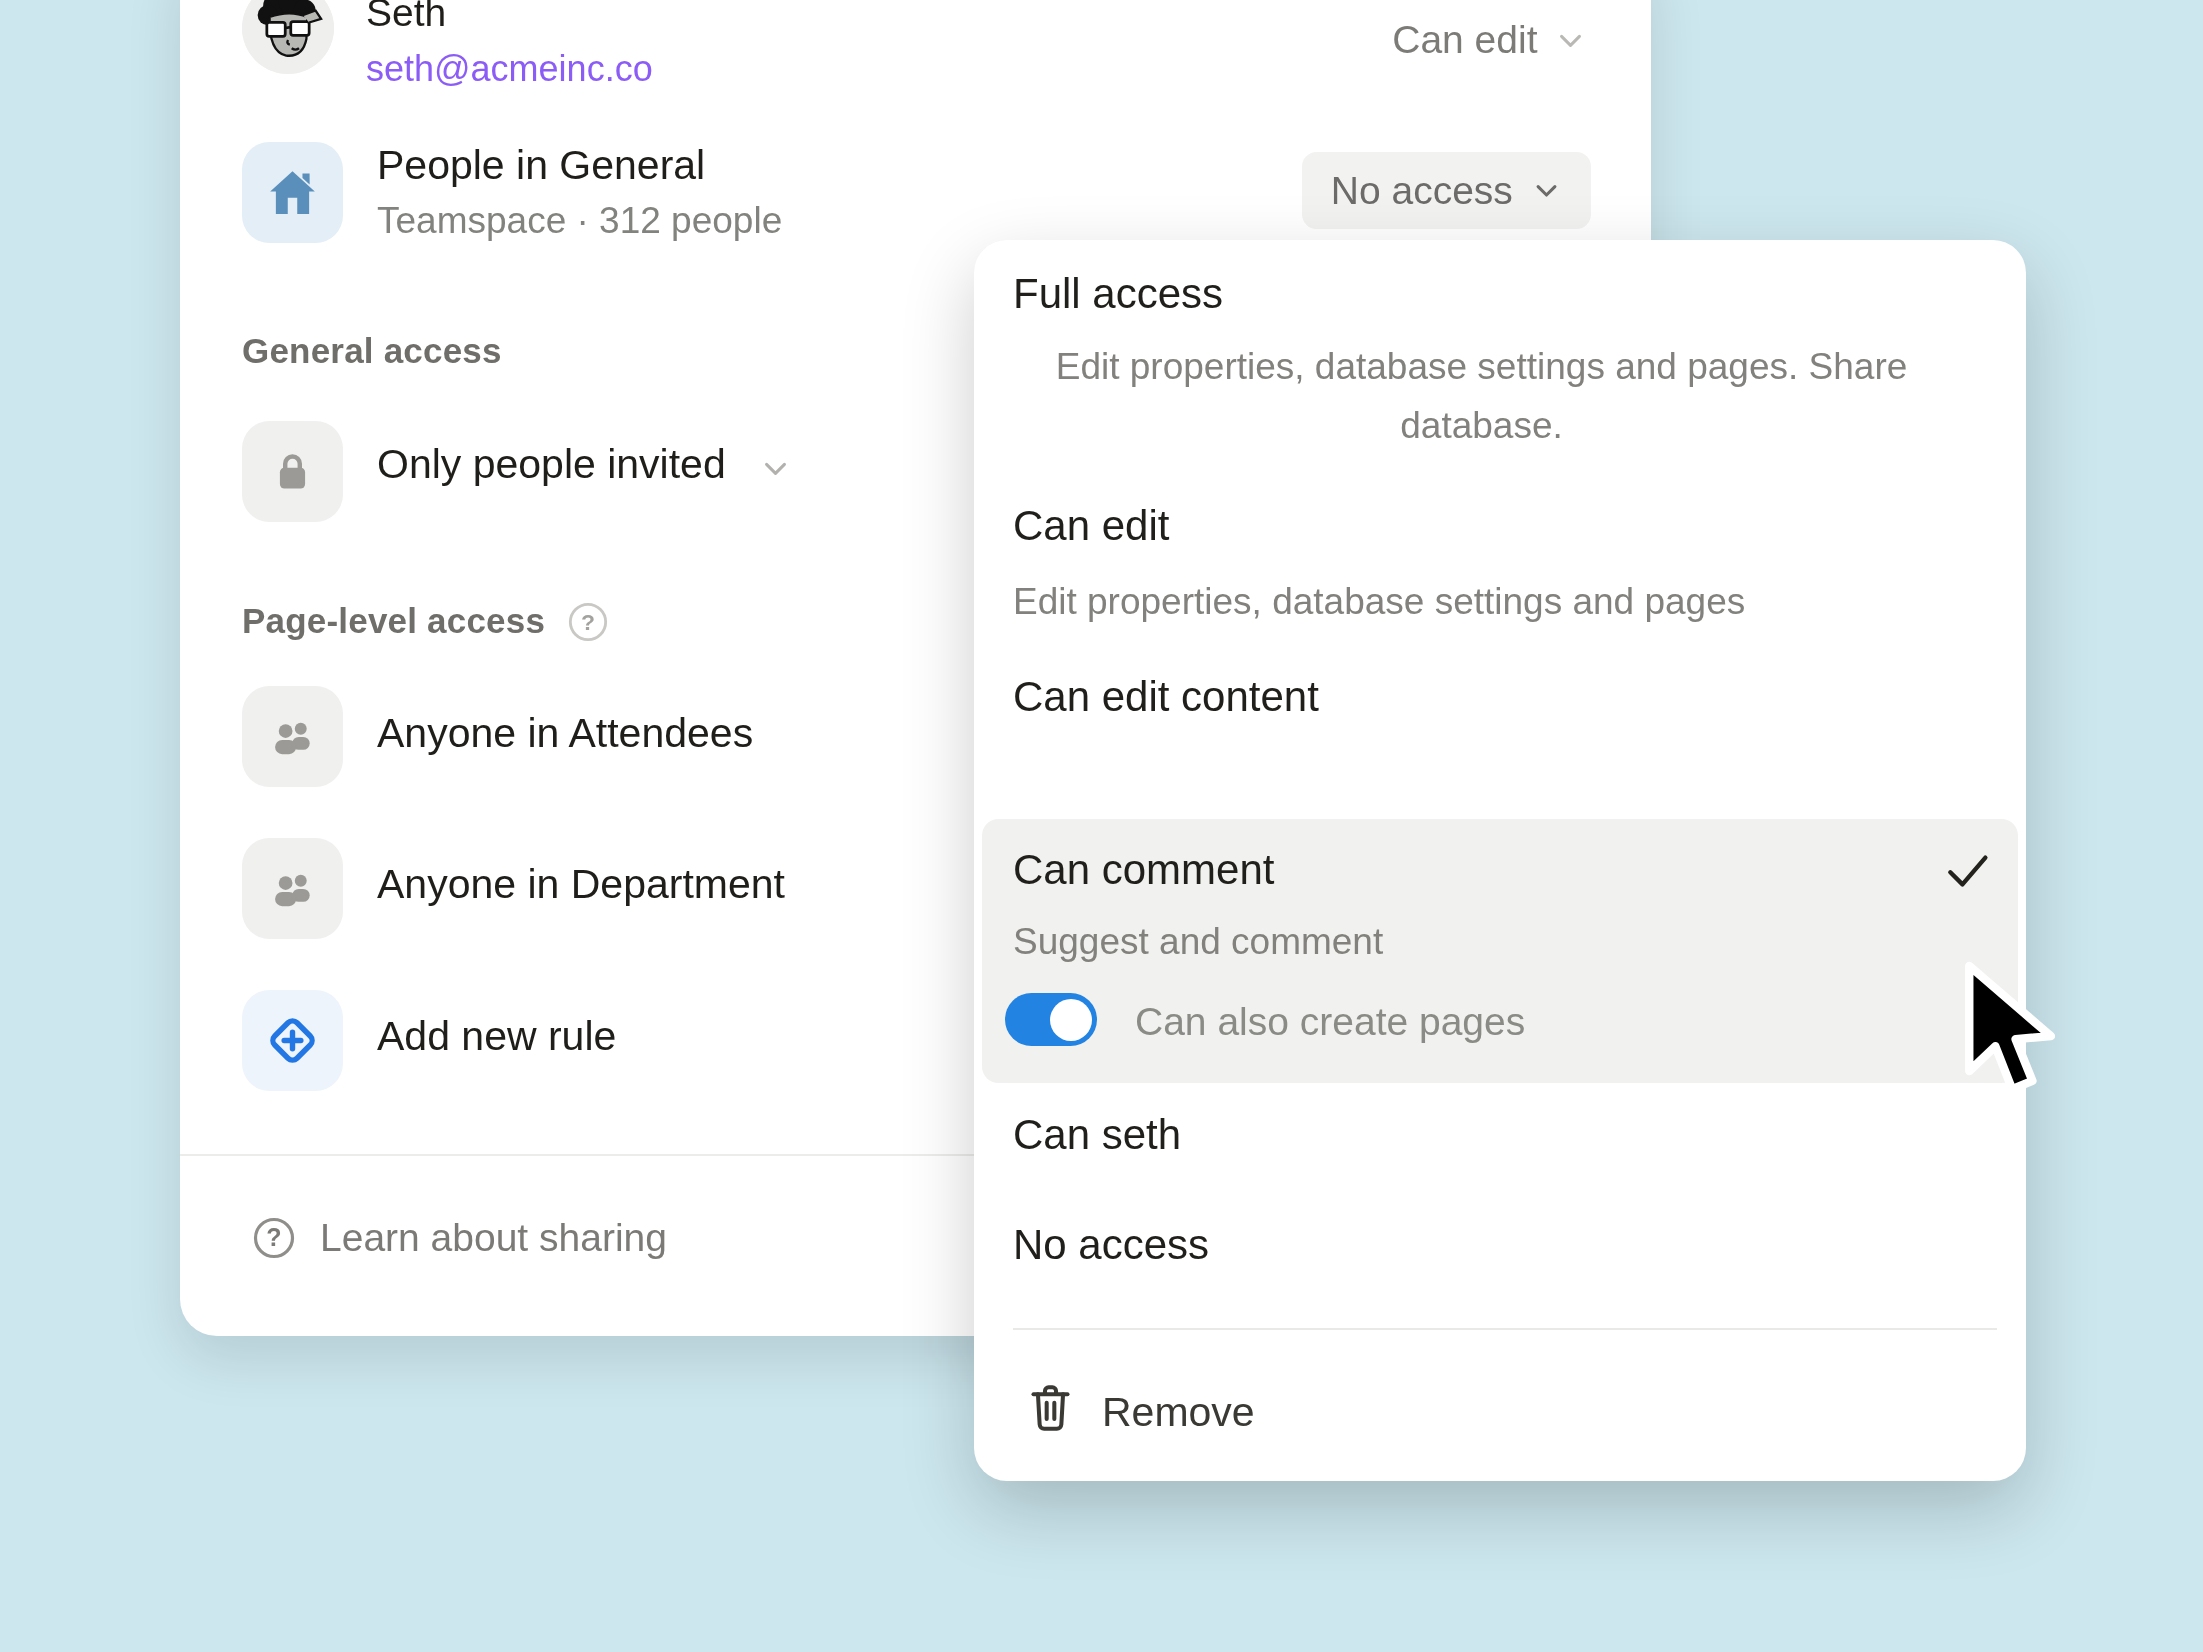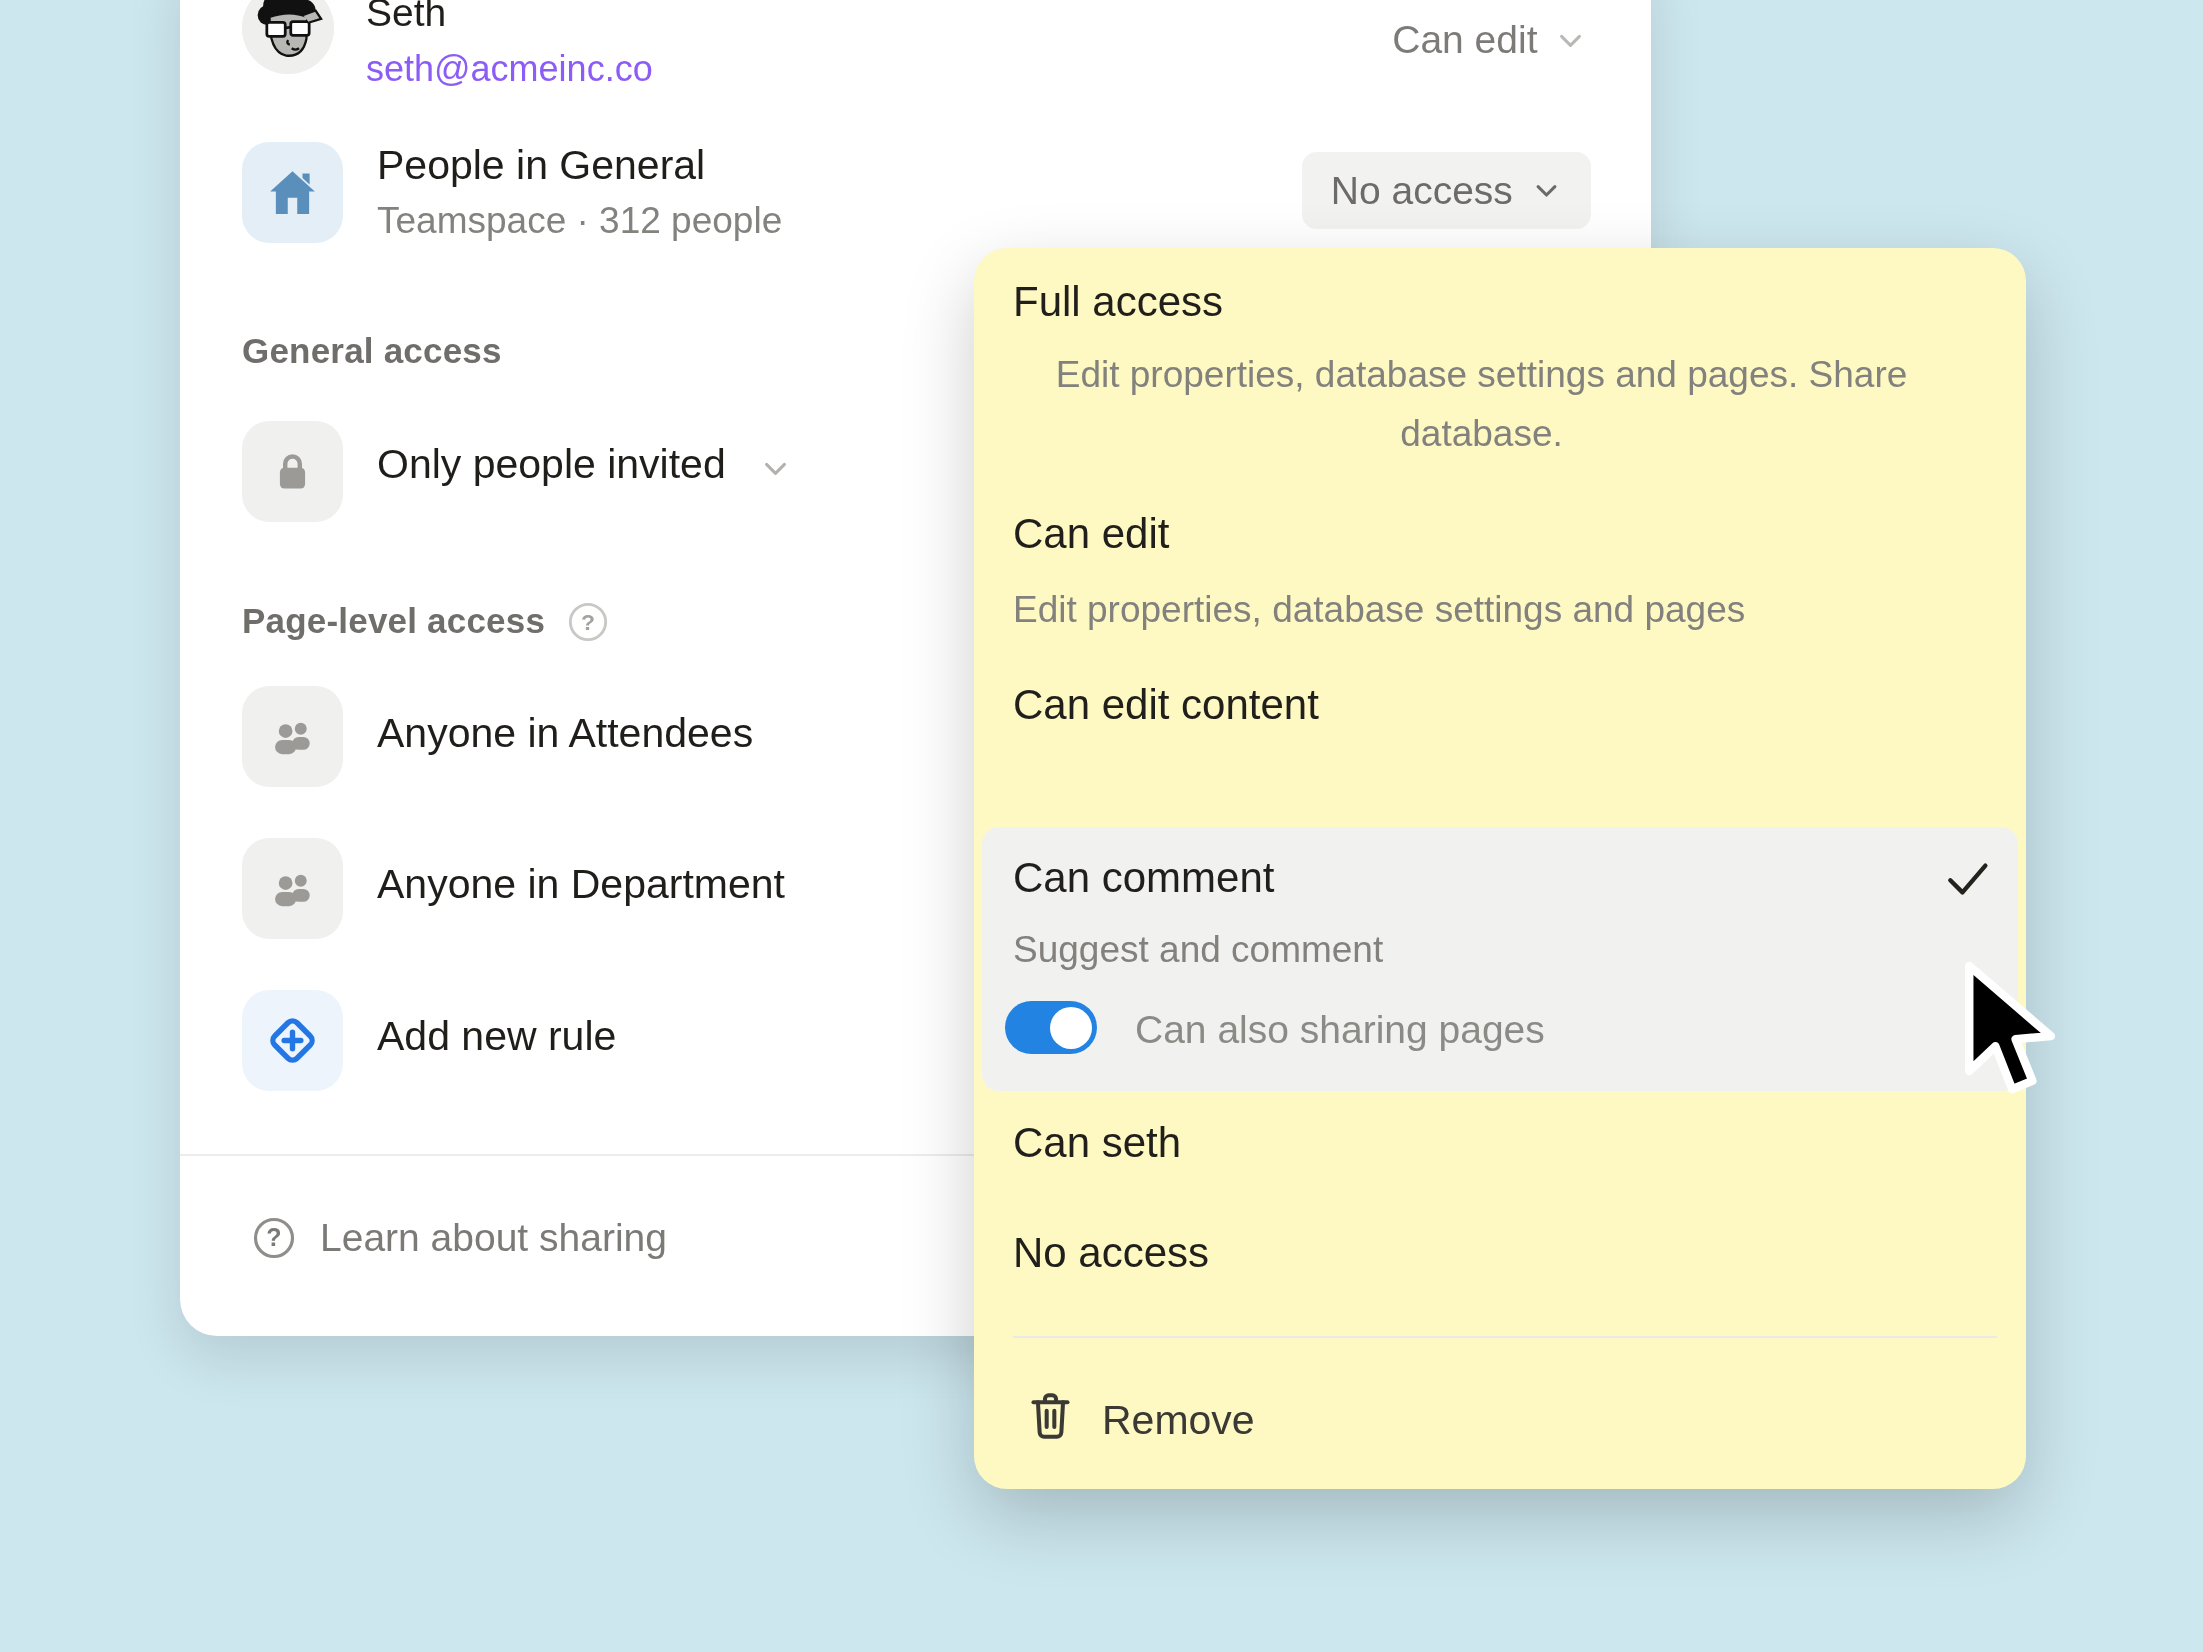--- a/index.html
+++ b/index.html
@@ -57,23 +57,23 @@
   .h-flex { display:flex; align-items:center; gap:22px; }
 
   .card-divider {
     position:absolute; left:0; right:0; top:1209px;
     height:1.8px; background:#ececeb;
   }
   .learn { display:flex; align-items:center; gap:24px; font-size:39px; color:#7b7a77; }
 
   
   .menu {
-    position:absolute; left:974px; top:248px;
+    position:absolute; left:974px; top:240px;
     width:1052px; height:1241px;
-    background:#fef9c3; border-radius:33px;
+    background:#ffffff; border-radius:33px;
     box-shadow:0 27.5px 73px rgba(0,0,0,0.20);
     z-index:5;
   }
   .menu .abs { position:absolute; }
   .opt-title { font-size:42px; font-weight:500; color:#201f1b; }
   .opt-desc  { font-size:37px; line-height:59px; color:#82817d; }
   .selected-bg {
     position:absolute; left:8.3px; top:579px;
     width:1036px; height:264px;
     background:#f1f1ef; border-radius:16.5px;
@@ -221,21 +221,21 @@
     <div class="selected-bg"></div>
     <div class="abs opt-title" style="left:39px; top:606px;">Can comment</div>
     <svg class="abs" style="left:966px; top:602px;" width="55" height="55" viewBox="0 0 24 24">
       <path d="M4.5 13.2l5.3 5.3L19.8 6.8" fill="none" stroke="#23221d" stroke-width="1.9" stroke-linecap="round" stroke-linejoin="round"></path>
     </svg>
     <div class="abs opt-desc" style="left:39px; top:672px;">Suggest and comment</div>
 
     <div class="toggle">
       <div class="knob"></div>
     </div>
-    <div class="abs toggle-label" style="left:161px; top:760px;">Can also sharing pages</div>
+    <div class="abs toggle-label" style="left:161px; top:760px;">Can also create pages</div>
 
     <div class="abs opt-title" style="left:39px; top:871px;">Can seth</div>
     <div class="abs opt-title" style="left:39px; top:981px;">No access</div>
 
     <div class="menu-divider"></div>
 
     <div class="abs remove-row" style="left:51px; top:1139px;">
       <svg width="51" height="57" viewBox="0 0 24 26">
         <path d="M4 6.8h16" stroke="#3a3934" stroke-width="1.9" stroke-linecap="round" fill="none"></path>
         <path d="M9.4 6.6V5.2a1.7 1.7 0 0 1 1.7-1.7h1.8a1.7 1.7 0 0 1 1.7 1.7v1.4" stroke="#3a3934" stroke-width="1.9" stroke-linecap="round" fill="none"></path>

